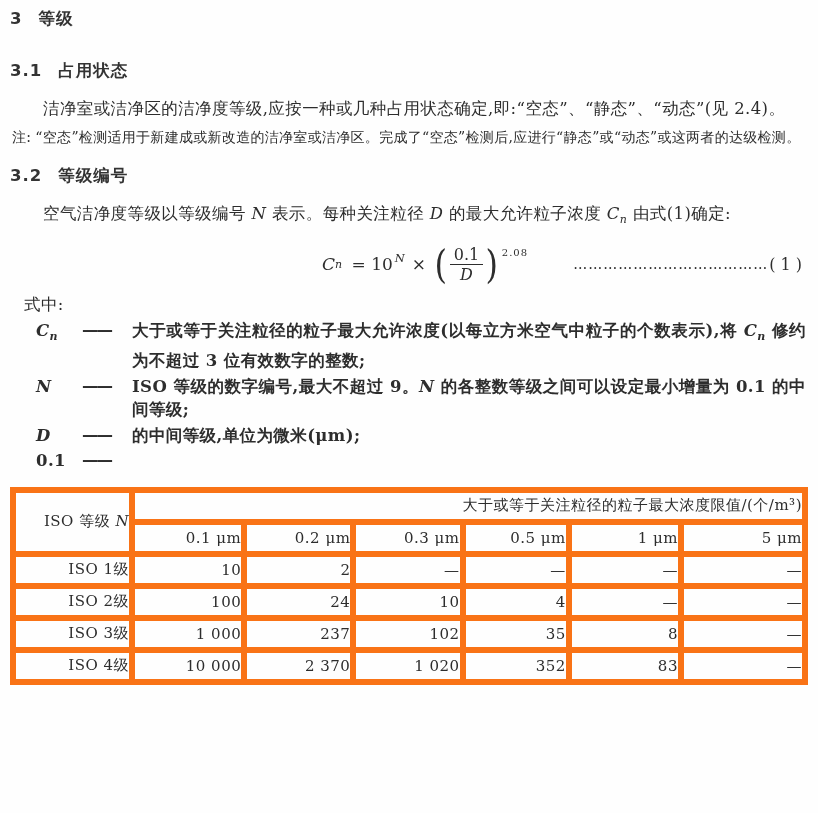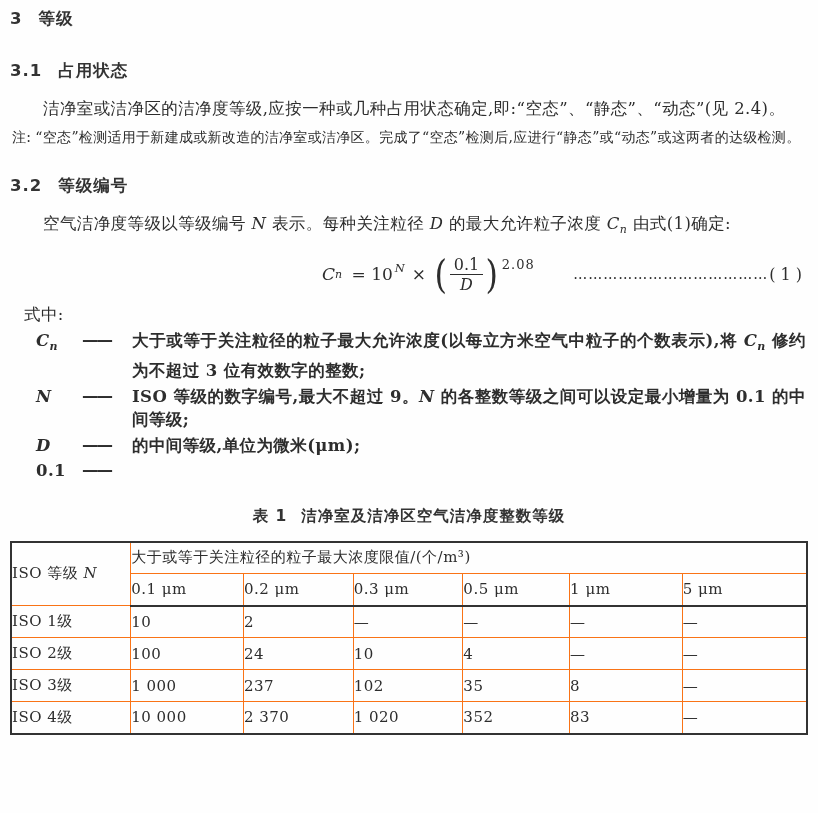--- a/index.html
+++ b/index.html
@@ -21,21 +21,21 @@
     font-size: 16.5px;
     color: #333;
     display: flex;
     align-items: baseline;
     letter-spacing: 1px;
   }
   .heading .h-num { flex: none; }
   .heading .h-title { margin-left: 16px; }
   .h-s3  { margin: 2px 0 0 0; }
   .h-s31 { margin: 30px 0 0 0; }
-  .h-s32 { margin: 26px 0 0 0; }
+  .h-s32 { margin: 16px 0 0 0; }
 
   
   .para {
     margin: 15px 0 0 0;
     line-height: 23px;
     text-indent: 2em;
     letter-spacing: 0.4px;
     text-align: justify;
   }
   .var { font-style: italic; font-family: "DejaVu Serif", serif; }
@@ -70,21 +70,21 @@
     font-size: 40px; font-weight: 300; line-height: 0.9;
     font-family: "DejaVu Serif", serif; color: #2d2d2d;
     transform: scaleX(0.8);
   }
   .frac {
     display: inline-flex; flex-direction: column; align-items: center;
     line-height: 1.2; margin: 0 1px; font-size: 16px;
   }
   .frac-num { padding: 0 4px; }
   .frac-den { border-top: 1.4px solid #2d2d2d; padding: 0 10px; font-style: italic; }
-  .f-exp { font-size: 13px; align-self: flex-start; margin: 2px 0 0 2px; letter-spacing: 1px; }
+  .f-exp { font-size: 10px; align-self: flex-start; margin: 2px 0 0 2px; letter-spacing: 1px; }
   .f-leader {
     flex: 1; text-align: right; white-space: nowrap; overflow: hidden;
     font-size: 14px; letter-spacing: 1px; color: #2d2d2d;
   }
   .f-eqnum { flex: none; margin-left: 1px; font-size: 16px; white-space: pre; }
 
   
   .where-label { margin: 2px 0 0 14px; line-height: 24px; letter-spacing: 0.4px; }
   .def { display: flex; margin: 2px 0 0 26px; line-height: 23.5px; letter-spacing: 0.4px; font-weight: bold; }
   .def-sym { flex: none; width: 46px; font-style: italic; }
@@ -106,22 +106,22 @@
 
   
   table.cls {
     width: 798px;
     margin: 14px auto 0 auto;
     border-collapse: collapse;
     font-size: 15px;
     color: #2d2d2d;
   }
   table.cls th, table.cls td {
-    border: 1px solid #f97316;
-    text-align: left;
+    border: 6px solid #f97316;
+    text-align: right;
     vertical-align: middle;
     font-weight: normal;
     padding: 0;
     height: 32px;
     letter-spacing: 0.5px;
   }
   table.cls { border: 2px solid #333; }
   table.cls thead tr.subhead th { border-bottom: 2px solid #333; }
   table.cls th.corner { font-size: 15px; }
 </style>
@@ -192,23 +192,20 @@
     <span class="def-dash">——</span>
     <span class="def-text">的中间等级,单位为微米(μm);</span>
   </div>
 
   <div class="def">
     <span class="def-sym upright">0.1</span>
     <span class="def-dash">——</span>
   </div>
 
 
-  <div class="tbl-caption">
-    <span class="cap-label">表 1</span><span>洁净室及洁净区空气洁净度整数等级</span>
-  </div>
 
   <table class="cls">
     <colgroup>
       <col style="width:120px">
         <col style="width:113px">
         <col style="width:110px">
       <col style="width:110px">
         <col style="width:107px">
         <col style="width:113px">
         <col style="width:125px">

